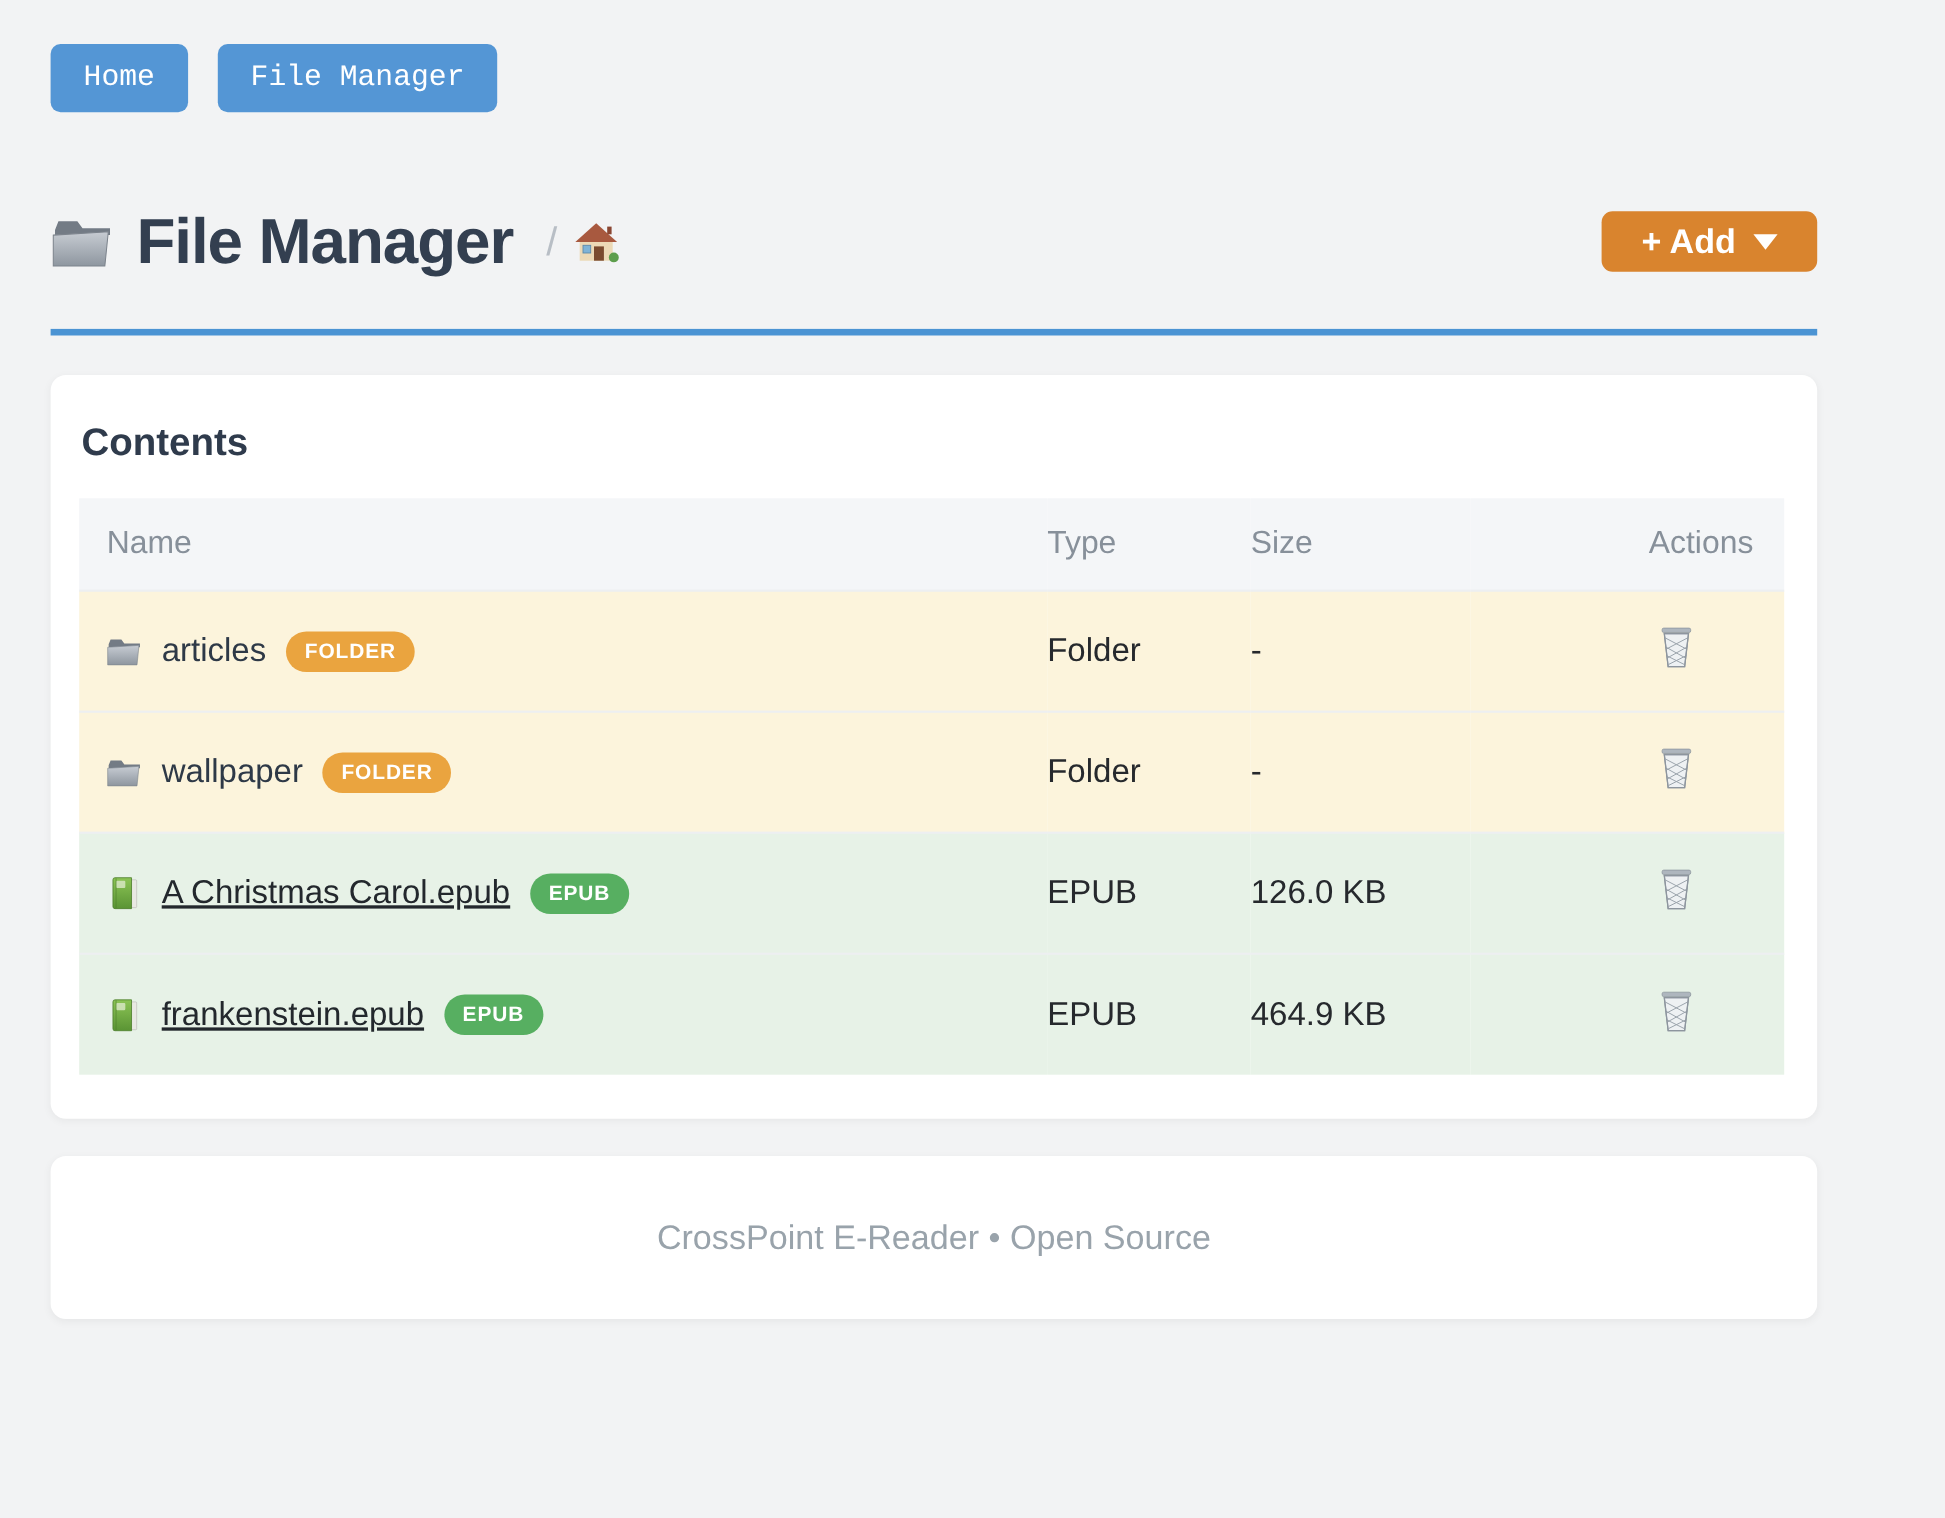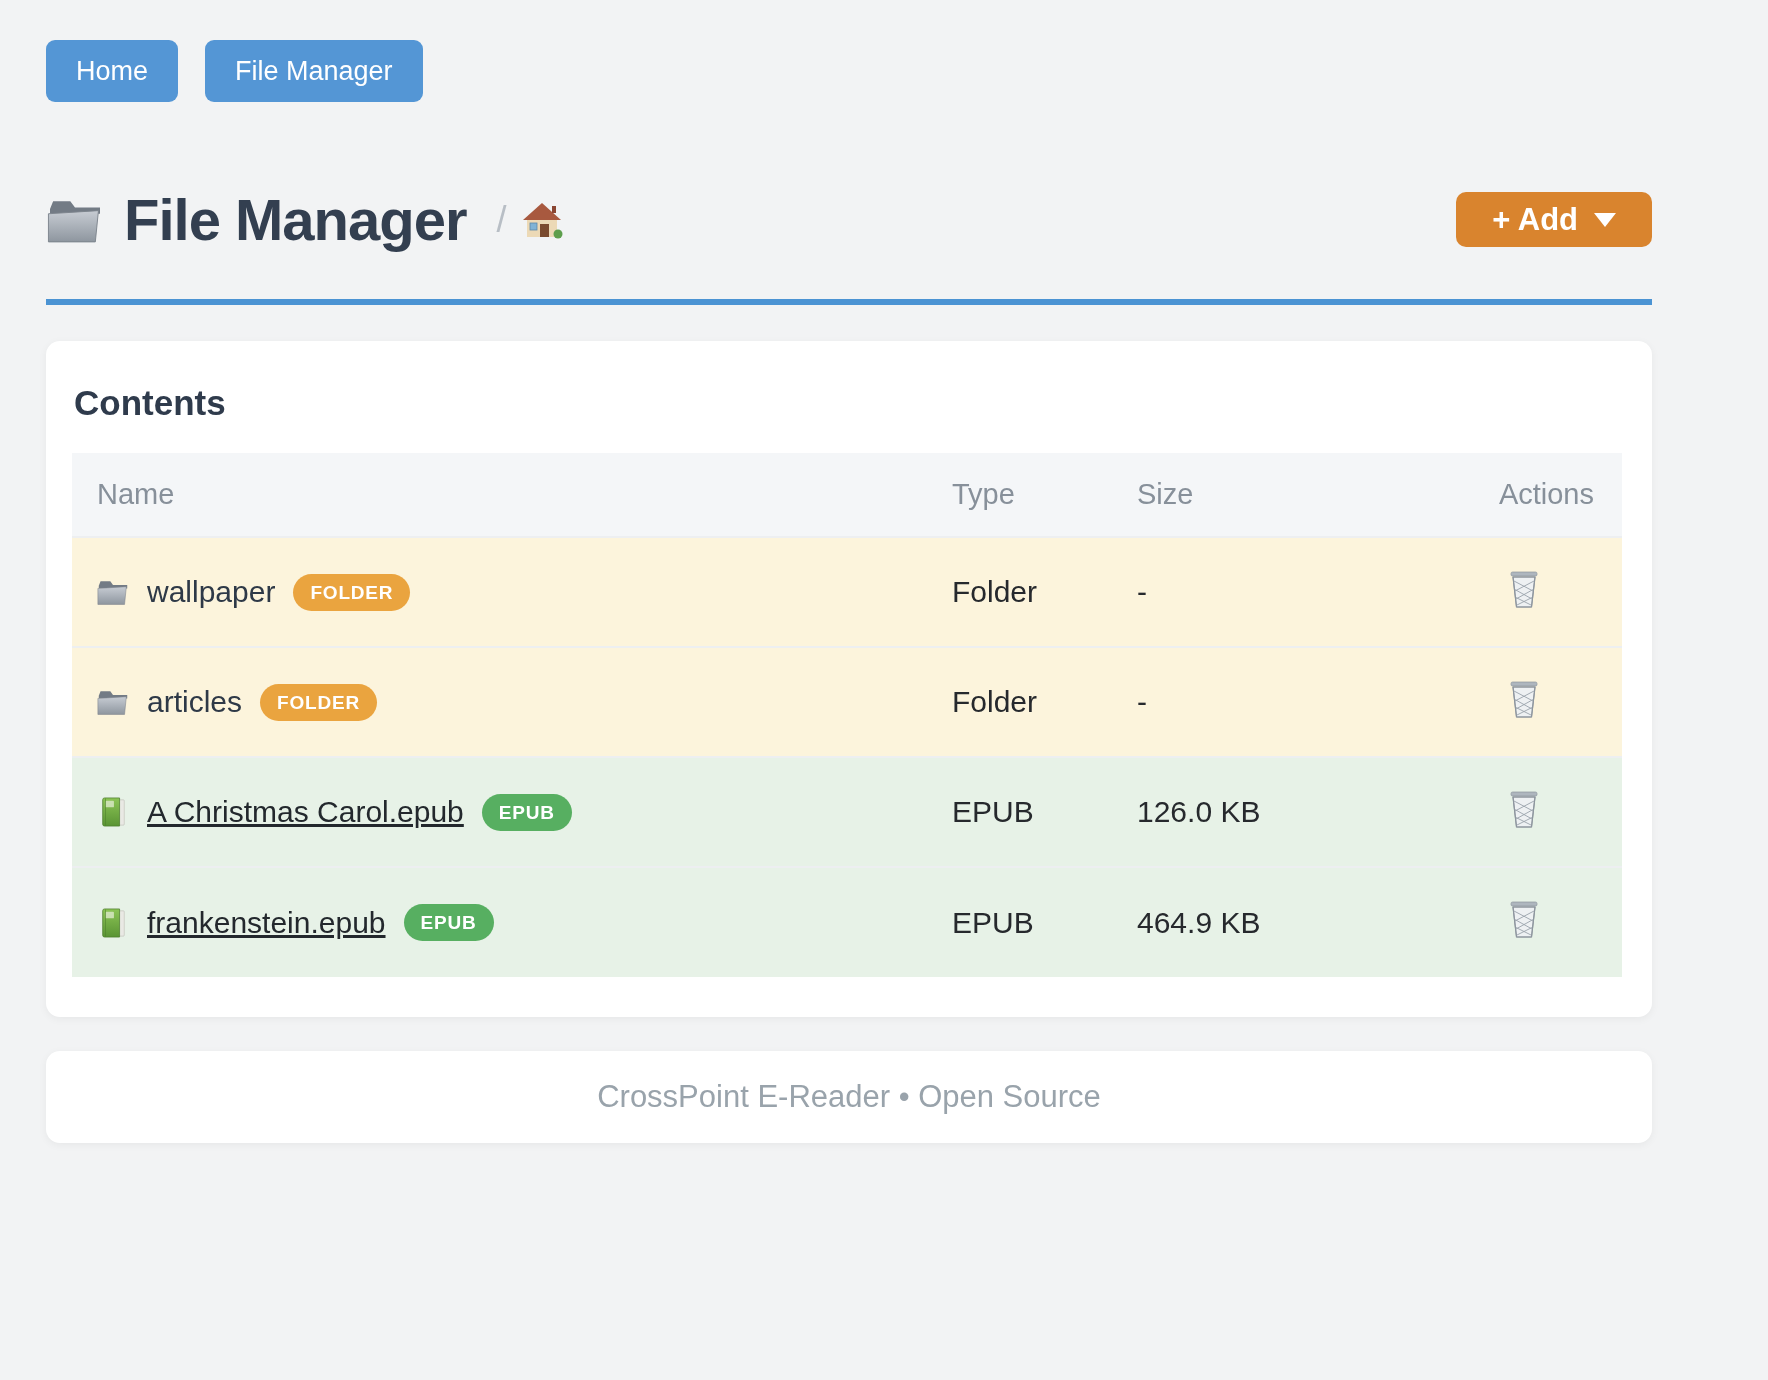--- a/index.html
+++ b/index.html
@@ -12,21 +12,21 @@
   }
   *{margin:0;padding:0;box-sizing:border-box;}
   html,body{width:1768px;height:1380px;overflow:hidden;}
   body{background:var(--page-bg);font-family:"Liberation Sans","DejaVu Sans",sans-serif;}
   .container{width:1606px;margin-left:46px;padding-top:40px;}
 
   
   .nav-row{display:flex;gap:27px;}
   .nav-btn{display:inline-block;background:var(--primary-blue);color:#fff;border:none;
     border-radius:9px;font-size:27px;line-height:1;padding:18px 30px;height:62px;
-    font-family:Liberation Sans, sans-serif;cursor:pointer;}
+    font-family:Liberation Mono, monospace;cursor:pointer;}
 
   
   .page-header{display:flex;align-items:center;justify-content:space-between;margin-top:84px;}
   .title-group{display:flex;align-items:center;}
   .title-folder{width:58px;height:50px;margin-right:20px;flex:none;}
   h1.page-title{font-size:58px;font-weight:bold;color:var(--dark-text);letter-spacing:-1px;}
   .breadcrumb{display:flex;align-items:center;margin-left:30px;}
   .crumb-sep{font-size:36px;color:#b8bec5;margin-right:14px;}
   .home-ico{width:42px;height:40px;}
   .add-btn{background:var(--accent-orange);color:#fff;border:none;border-radius:10px;
@@ -62,21 +62,21 @@
   .file-row .entry-name{color:#23282d;text-decoration:underline;}
   .badge{display:inline-block;color:#fff;font-size:19px;font-weight:bold;letter-spacing:0.8px;
     border-radius:19px;padding:9px 17px;line-height:1;}
   .badge-folder{background:var(--folder-badge);}
   .badge-epub{background:var(--epub-badge);}
   td.cell-actions{text-align:right;padding-right:80px;}
   .trash-btn{background:none;border:none;cursor:pointer;padding:0;}
   .trash-btn svg{width:36px;height:40px;display:block;}
 
   
-  .footer-card{background:var(--card-bg);border-radius:14px;margin-top:34px;height:92px;
+  .footer-card{background:var(--card-bg);border-radius:14px;margin-top:34px;height:148px;
     display:flex;align-items:center;justify-content:center;box-shadow:0 2px 8px rgba(0,0,0,0.05);}
   .footer-text{font-size:31px;color:var(--footer-text);}
 </style>
 </head>
 <body>
 
 <svg width="0" height="0" style="position:absolute" aria-hidden="true">
   <defs>
     <linearGradient id="foldGrad" x1="0" y1="0" x2="0" y2="1">
       <stop offset="0" stop-color="#c7ccd3"></stop>
@@ -168,54 +168,54 @@
           <th class="h-actions">Actions</th>
         </tr>
       </thead>
       <tbody>
         <tr class="folder-row">
           <td class="cell-name">
             <span class="name-wrap">
               <svg class="row-ico" viewBox="0 0 36 32">
                   <use href="#folderShape"></use>
                 </svg>
+              <span class="entry-name">articles</span>
+              <span class="badge badge-folder">FOLDER</span>
+            </span>
+          </td>
+          <td>Folder</td>
+          <td>-</td>
+          <td class="cell-actions">
+            <button class="trash-btn">
+              <svg viewBox="0 0 36 40">
+                  <use href="#trashShape"></use>
+                </svg>
+            </button>
+          </td>
+        </tr>
+        <tr class="folder-row">
+          <td class="cell-name">
+            <span class="name-wrap">
+              <svg class="row-ico" viewBox="0 0 36 32">
+                  <use href="#folderShape"></use>
+                </svg>
               <span class="entry-name">wallpaper</span>
               <span class="badge badge-folder">FOLDER</span>
             </span>
           </td>
           <td>Folder</td>
           <td>-</td>
           <td class="cell-actions">
             <button class="trash-btn">
               <svg viewBox="0 0 36 40">
                   <use href="#trashShape"></use>
                 </svg>
             </button>
           </td>
         </tr>
-        <tr class="folder-row">
-          <td class="cell-name">
-            <span class="name-wrap">
-              <svg class="row-ico" viewBox="0 0 36 32">
-                  <use href="#folderShape"></use>
-                </svg>
-              <span class="entry-name">articles</span>
-              <span class="badge badge-folder">FOLDER</span>
-            </span>
-          </td>
-          <td>Folder</td>
-          <td>-</td>
-          <td class="cell-actions">
-            <button class="trash-btn">
-              <svg viewBox="0 0 36 40">
-                  <use href="#trashShape"></use>
-                </svg>
-            </button>
-          </td>
-        </tr>
         <tr class="file-row">
           <td class="cell-name">
             <span class="name-wrap">
               <svg class="row-ico" viewBox="0 0 28 32">
                   <use href="#bookShape"></use>
                 </svg>
               <span class="entry-name">A Christmas Carol.epub</span>
               <span class="badge badge-epub">EPUB</span>
             </span>
           </td>

